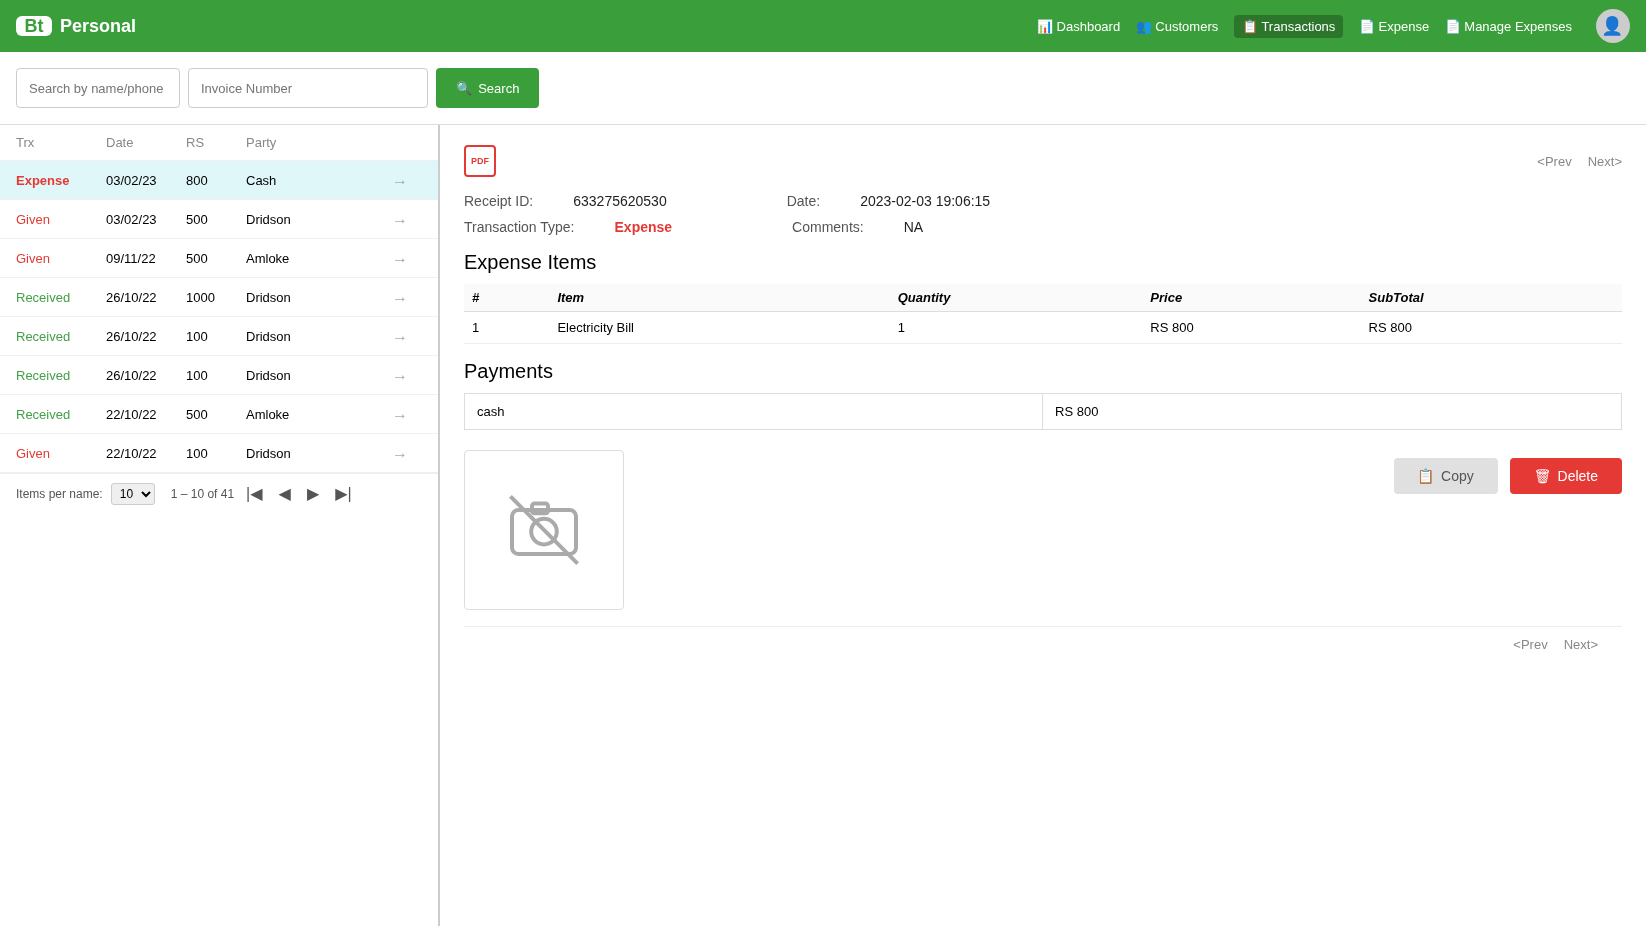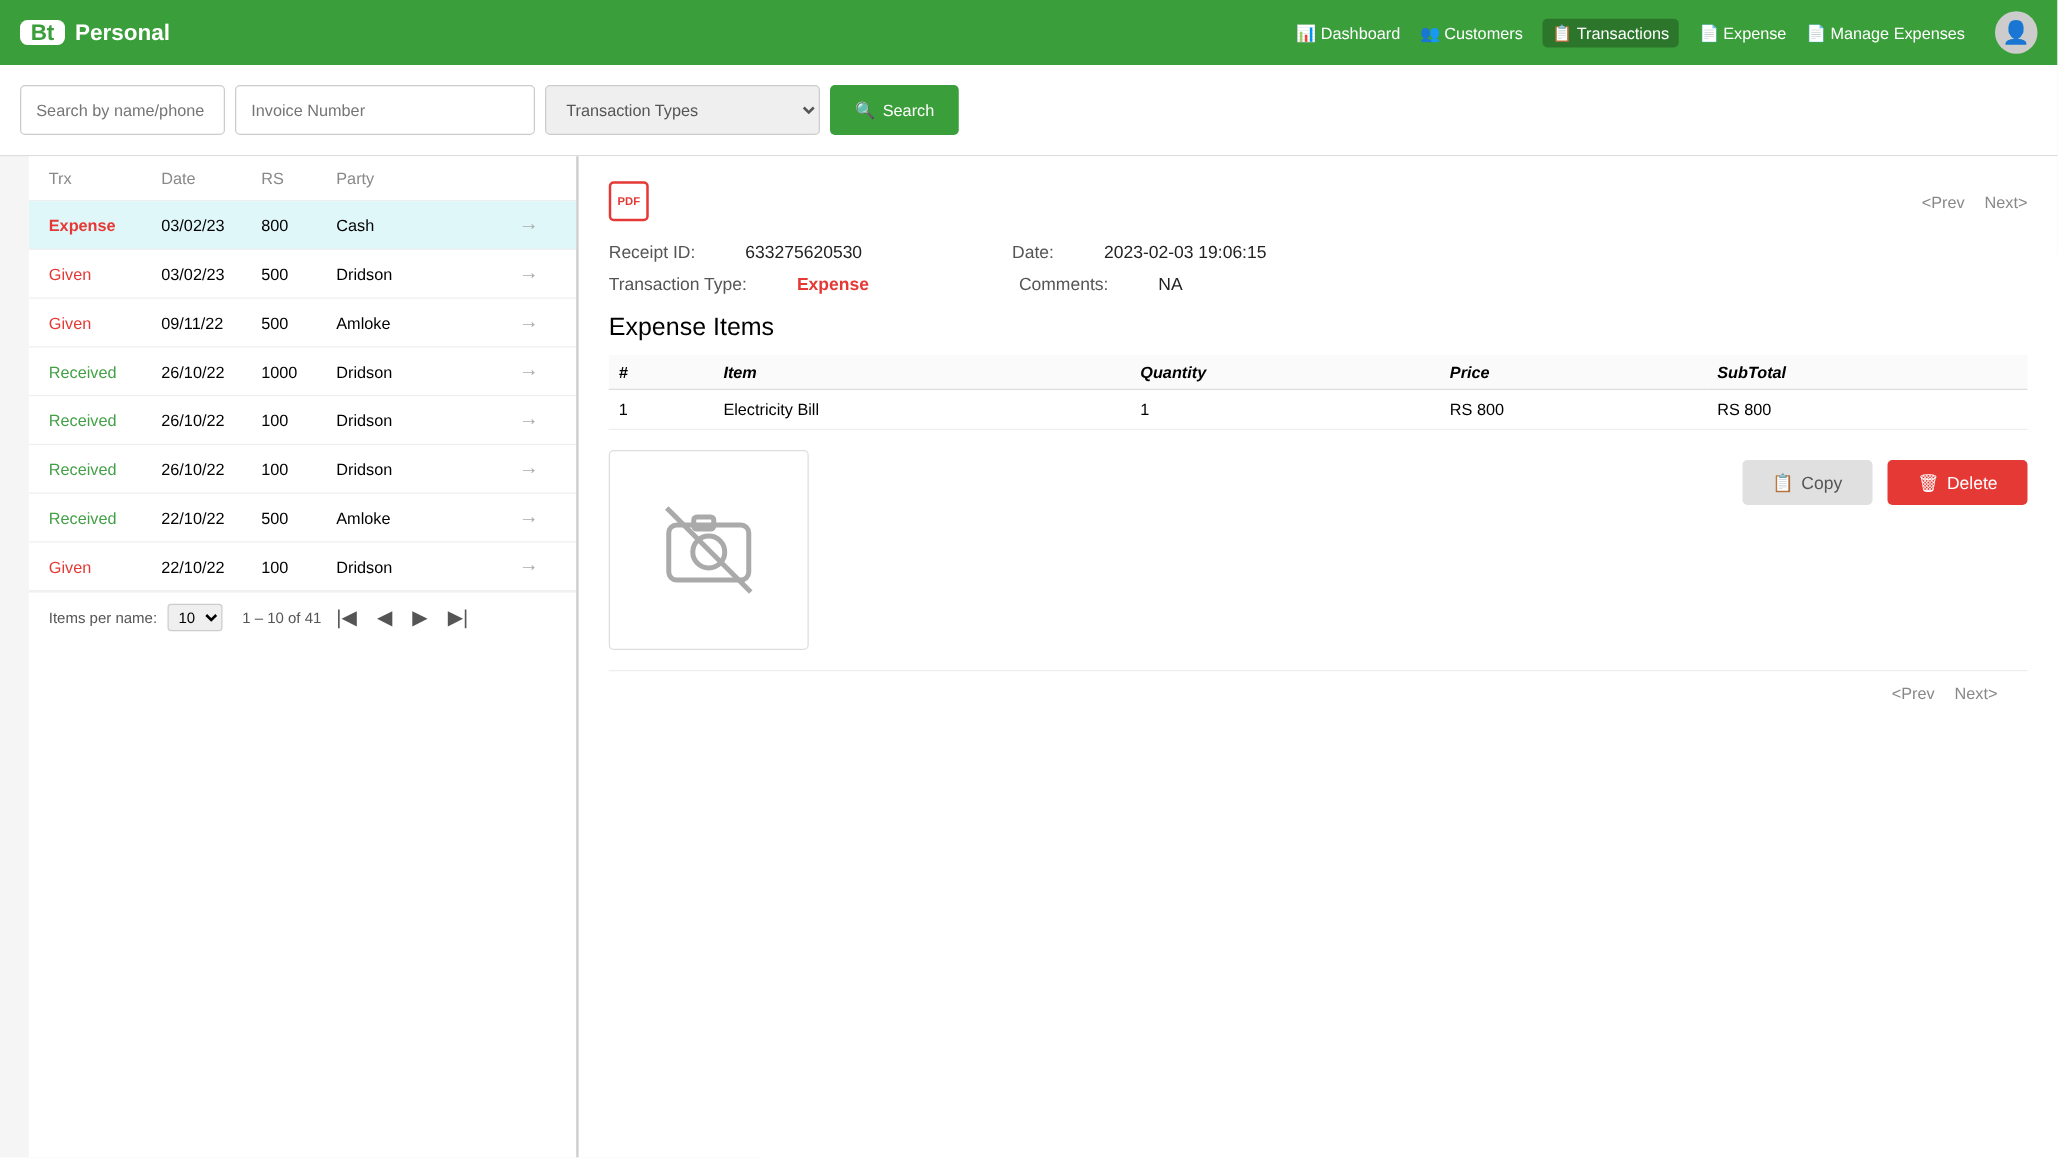--- a/index.html
+++ b/index.html
@@ -95,21 +95,20 @@
       font-size: 13px;
       display: flex;
       align-items: center;
       gap: 6px;
     }
 
     
     .main-content {
       display: flex;
       height: calc(100vh - 52px - 73px);
-      padding-left: 23px;
     }
 
     
     .left-panel {
       width: 440px;
       min-width: 440px;
       background: white;
       border-right: 2px solid #ccc;
       display: flex;
       flex-direction: column;
@@ -320,26 +319,20 @@
     <a href="#" class="active">📋 <span>Transactions</span></a>
     <a href="#">📄 <span>Expense</span></a>
     <a href="#">📄 <span>Manage Expenses</span></a>
     <div class="avatar">👤</div>
   </nav>
 </header>
 
 <div class="search-bar">
   <input type="text" placeholder="Search by name/phone" style="">
   <input type="text" placeholder="Invoice Number" style="">
-  <select>
-    <option>Transaction Types</option>
-    <option>Expense</option>
-    <option>Given</option>
-    <option>Received</option>
-  </select>
   <button class="search-btn">
     <span>🔍</span>
     <span>Search</span>
   </button>
 </div>
 
 <div class="main-content">
 
   <div class="left-panel">
     <div class="table-header">
@@ -471,20 +464,30 @@
       <tr>
       <td>1</td>
       <td>Electricity Bill</td>
       <td>1</td>
       <td>RS 800</td>
       <td>RS 800</td>
     </tr>
         </tbody>
     </table>
 
+    <div class="payments-section">
+      <div class="section-title">Payments</div>
+      <div id="payments-list">
+
+      <div class="payment-row">
+      <div>cash</div>
+      <div>RS 800</div>
+    </div>
+        </div>
+    </div>
 
     <div style="display:flex; gap:16px; align-items:flex-start; margin-top:8px;">
       <div class="image-placeholder">
         <svg width="80" height="80" viewBox="0 0 100 100">
           <rect x="10" y="25" width="80" height="55" rx="8" fill="none" stroke="#aaa" stroke-width="5"></rect>
           <circle cx="50" cy="52" r="16" fill="none" stroke="#aaa" stroke-width="5"></circle>
           <rect x="35" y="17" width="20" height="12" rx="3" fill="none" stroke="#aaa" stroke-width="5"></rect>
           <line x1="8" y1="8" x2="92" y2="92" stroke="#aaa" stroke-width="5"></line>
         </svg>
       </div>

